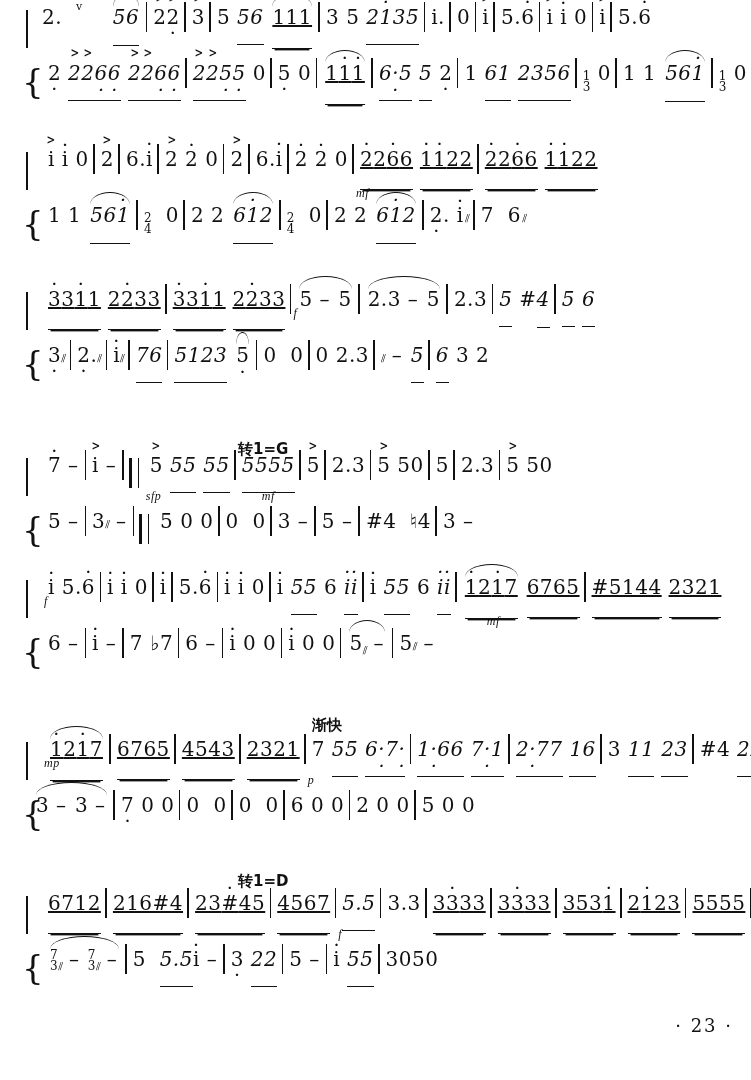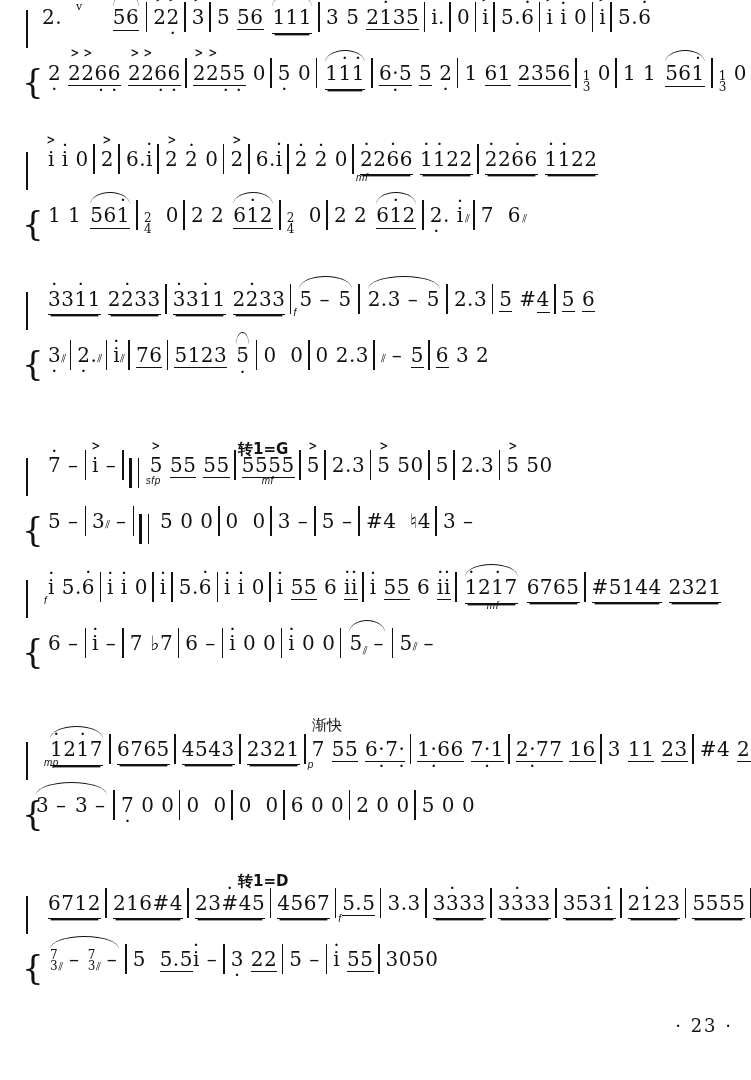--- a/index.html
+++ b/index.html
@@ -74,47 +74,47 @@
     transform:translateX(-50%);
     font-size:19px;line-height:1;
   }
   .dotD{position:relative;}
   .dotD::after{
     content:"·";
     position:absolute;left:50%;bottom:-14px;
     transform:translateX(-50%);
     font-size:19px;line-height:1;
   }
-  .u1{border-bottom:1.4px solid #111;padding-bottom:1px;}
-  .u2{border-bottom:1.4px solid #111;padding-bottom:4px;box-shadow:0 4px 0 -2.6px #111;}
+  .u1{border-bottom:1.4px solid #111;padding-bottom:16px;font-style:italic;}
+  .u2{border-bottom:1.4px solid #111;padding-bottom:19px;box-shadow:0 4px 0 -2.6px #111;text-decoration:underline;}
   .accent{position:relative;}
   .accent::before{
     content:">";
     position:absolute;left:50%;top:-15px;
     transform:translateX(-50%) scaleX(.8);
     font-size:13px;line-height:1;font-weight:bold;
   }
   .tie{
     position:absolute;left:0;right:0;top:-12px;height:12px;
     border-top:1.5px solid #111;
     border-radius:50%/100% 100% 0 0;
   }
   .dash{letter-spacing:2px;}
 
   .dyn{
     font-style:italic;
-    font-size:10px;
-    font-family:Liberation Sans, sans-serif;
+    font-size:12px;
+    font-family:Liberation Serif, serif;
     position:absolute;
     bottom:-14px;left:2px;
   }
   .tempo{
     position:absolute;
     font-size:15px;
-    font-weight:normal;
+    font-weight:bold;
     font-family:"DejaVu Sans", sans-serif;
   }
   .keych{
     position:absolute;
     font-size:15px;
     font-weight:bold;
     font-family:"DejaVu Sans", sans-serif;
     margin-left:20px;
   }
   .heavybar{

